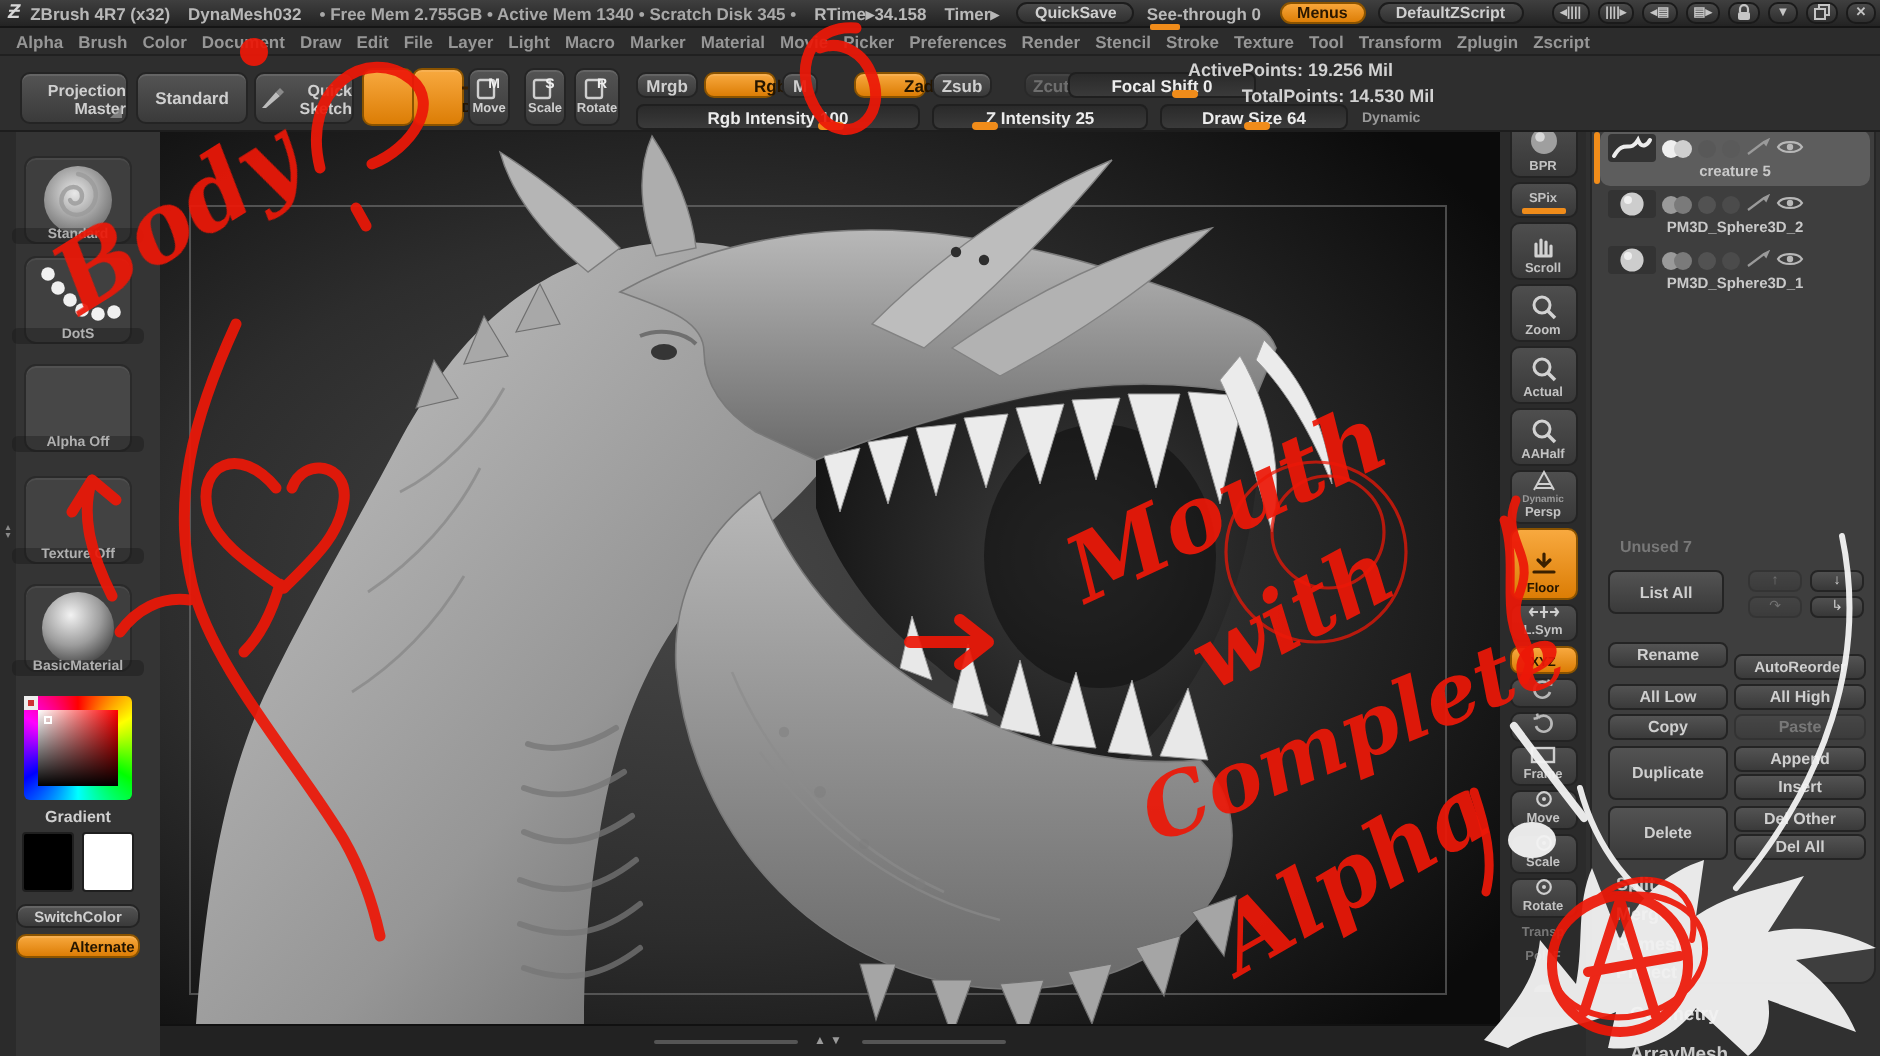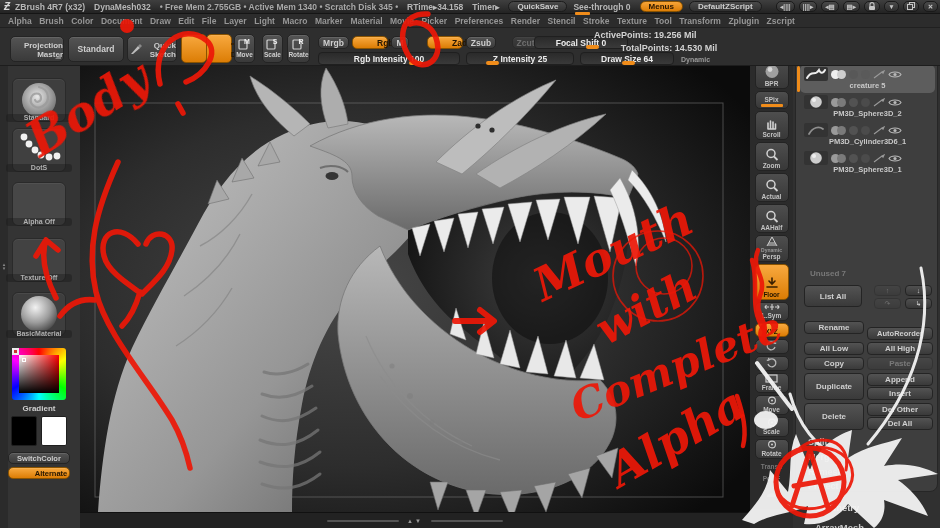--- a/index.html
+++ b/index.html
@@ -600,41 +600,20 @@
               <span><svg width="14" height="9" viewBox="0 0 14 9">
                   <path d="M1,4.5 C3,1.2 11,1.2 13,4.5 C11,7.8 3,7.8 1,4.5 Z" fill="none" stroke="#b8b8b8" stroke-width="1.1"></path>
                   <circle cx="7" cy="4.5" r="1.6" fill="#b8b8b8"></circle>
                 </svg></span>
             </div>
             <div class="st-name">PM3D_Sphere3D_2</div>
           </div>
           <div class="st-row">
             <div class="st-icons">
               <span class="st-thumb"><svg width="24" height="14" viewBox="0 0 24 14">
-                  <path d="M5,11 C9,4 15,3 19,6" fill="none" stroke="#8f8f8f" stroke-width="1.8" stroke-linecap="round"></path>
-                </svg></span>
-              <span class="tgl">
-                <i></i>
-                <i></i>
-              </span>
-              <span class="cir"></span>
-              <span class="cir d2"></span>
-              <span><svg width="12" height="9" viewBox="0 0 12 9">
-                  <path d="M1,8 L9,2 M9,2 l2,-1 -1,2.2 z" stroke="#9a9a9a" fill="#9a9a9a" stroke-width="1.1"></path>
-                </svg></span>
-              <span><svg width="14" height="9" viewBox="0 0 14 9">
-                  <path d="M1,4.5 C3,1.2 11,1.2 13,4.5 C11,7.8 3,7.8 1,4.5 Z" fill="none" stroke="#b8b8b8" stroke-width="1.1"></path>
-                  <circle cx="7" cy="4.5" r="1.6" fill="#b8b8b8"></circle>
-                </svg></span>
-            </div>
-            <div class="st-name">PM3D_Cylinder3D6_1</div>
-          </div>
-          <div class="st-row">
-            <div class="st-icons">
-              <span class="st-thumb"><svg width="24" height="14" viewBox="0 0 24 14">
                   <circle cx="12" cy="7" r="5.8" fill="#cdcdcd"></circle>
                   <circle cx="10" cy="5" r="2" fill="#efefef"></circle>
                 </svg></span>
               <span class="tgl">
                 <i></i>
                 <i></i>
               </span>
               <span class="cir"></span>
               <span class="cir d2"></span>
               <span><svg width="12" height="9" viewBox="0 0 12 9">

